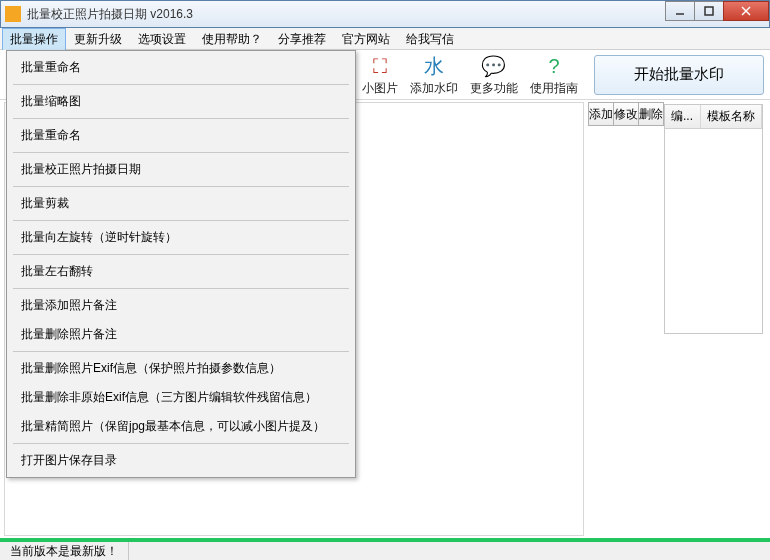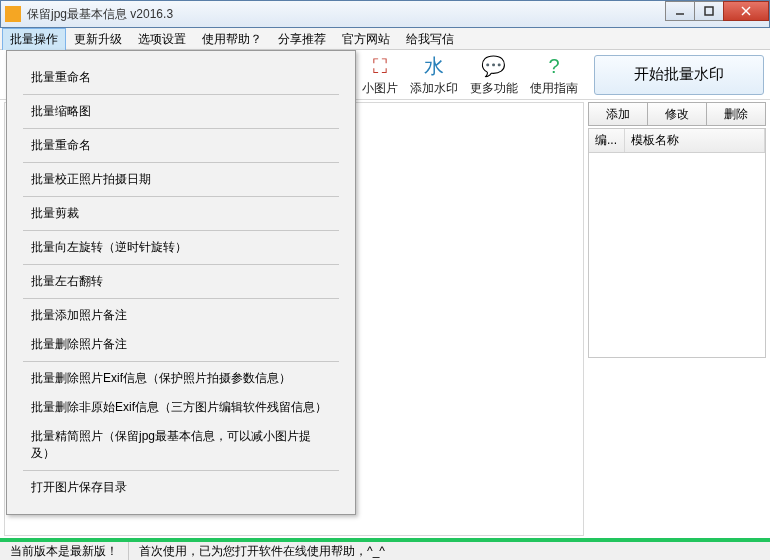--- a/index.html
+++ b/index.html
@@ -19,26 +19,26 @@
 .menuitem { padding: 3px 8px; cursor: pointer; color: #000; }
 .menuitem.active { background: #cde6f7; border: 1px solid #7eb4ea; padding: 2px 7px; }
 
 
 .toolbar { position: absolute; top: 50px; left: 0; right: 0; height: 50px; display: flex; align-items: center; padding: 2px 6px; border-bottom: 1px solid #d8d8d8; background: #fff; }
 .toolbtn { display: flex; flex-direction: column; align-items: center; padding: 2px 6px; cursor: pointer; font-size: 12px; color: #222; }
 .toolbtn .ticon { width: 28px; height: 28px; display: flex; align-items: center; justify-content: center; font-size: 20px; }
 .bigbtn { margin-left: auto; width: 170px; height: 40px; background: linear-gradient(#f7fbff,#e2eef9); border: 1px solid #9bb8d3; border-radius: 3px; display: flex; align-items: center; justify-content: center; cursor: pointer; font-size: 15px; }
 
 
-.dropdown { position: absolute; top: 50px; left: 6px; width: 350px; background: #f2f2f2; border: 1px solid #999; box-shadow: 2px 2px 4px rgba(0,0,0,0.25); z-index: 100; padding: 12px; }
+.dropdown { position: absolute; top: 50px; left: 6px; width: 350px; background: #f2f2f2; border: 1px solid #999; box-shadow: 2px 2px 4px rgba(0,0,0,0.25); z-index: 100; padding: 2px; }
 .dditem { padding: 6px 12px; cursor: pointer; color: #000; }
 .ddsep { height: 1px; background: #c8c8c8; margin: 2px 4px; }
 
 
-.rightpanel { position: absolute; top: 102px; right: 4px; width: 178px; bottom: 24px; display: flex; flex-direction: column; }
+.rightpanel { position: absolute; top: 102px; right: 4px; width: 178px; bottom: 24px; display: flex; }
 .rbtns { display: flex; height: 24px; }
 .rbtn { flex: 1; border: 1px solid #b0b0b0; background: linear-gradient(#fdfdfd,#ececec); display: flex; align-items: center; justify-content: center; cursor: pointer; margin-left: -1px; }
 .rbtn:first-child { margin-left: 0; }
 .rtable { border: 1px solid #c8c8c8; background: #fff; margin-top: 2px; height: 230px; }
 .rth { display: flex; background: linear-gradient(#fafafa,#ececec); border-bottom: 1px solid #d0d0d0; }
 .rth > div { padding: 3px 6px; border-right: 1px solid #d8d8d8; font-size: 12px; }
 .rth .c1 { width: 36px; }
 .rth .c2 { flex: 1; }
 .checker { flex: 1; background-image:
   linear-gradient(45deg,#d0d0d0 25%,transparent 25%),
@@ -57,21 +57,21 @@
 
 
 .statusbar { position: absolute; bottom: 0; left: 0; right: 0; height: 22px; background: #f0f0f0; border-top: 4px solid #22c55e; display: flex; align-items: center; font-size: 12px; }
 .statusbar .seg { padding: 0 10px; border-right: 1px solid #c8c8c8; height: 100%; display: flex; align-items: center; }
 </style>
 </head>
 <body>
 
 <div class="titlebar">
   <div class="icon"></div>
-  <div class="title">保留jpg最基本信息 v2016.3</div>
+  <div class="title">批量校正照片拍摄日期 v2016.3</div>
   <div class="winbtns">
     <div class="winbtn">
         <svg viewBox="0 0 10 10">
           <line x1="1" y1="8" x2="9" y2="8" stroke="#333" stroke-width="1.5"></line>
         </svg>
       </div>
     <div class="winbtn">
         <svg viewBox="0 0 10 10">
           <rect x="1" y="1" width="8" height="8" fill="none" stroke="#333" stroke-width="1.5"></rect>
         </svg>
@@ -154,14 +154,13 @@
     <div class="ddsep"></div>
     <div class="dditem">批量删除照片Exif信息（保护照片拍摄参数信息）</div>
     <div class="dditem">批量删除非原始Exif信息（三方图片编辑软件残留信息）</div>
     <div class="dditem">批量精简照片（保留jpg最基本信息，可以减小图片提及）</div>
     <div class="ddsep"></div>
     <div class="dditem">打开图片保存目录</div>
   </div>
 
 <div class="statusbar">
   <div class="seg">当前版本是最新版！</div>
-  <div class="seg" style="flex:1;border-right:none">首次使用，已为您打开软件在线使用帮助，^_^</div>
 </div>
 
 </body></html>

